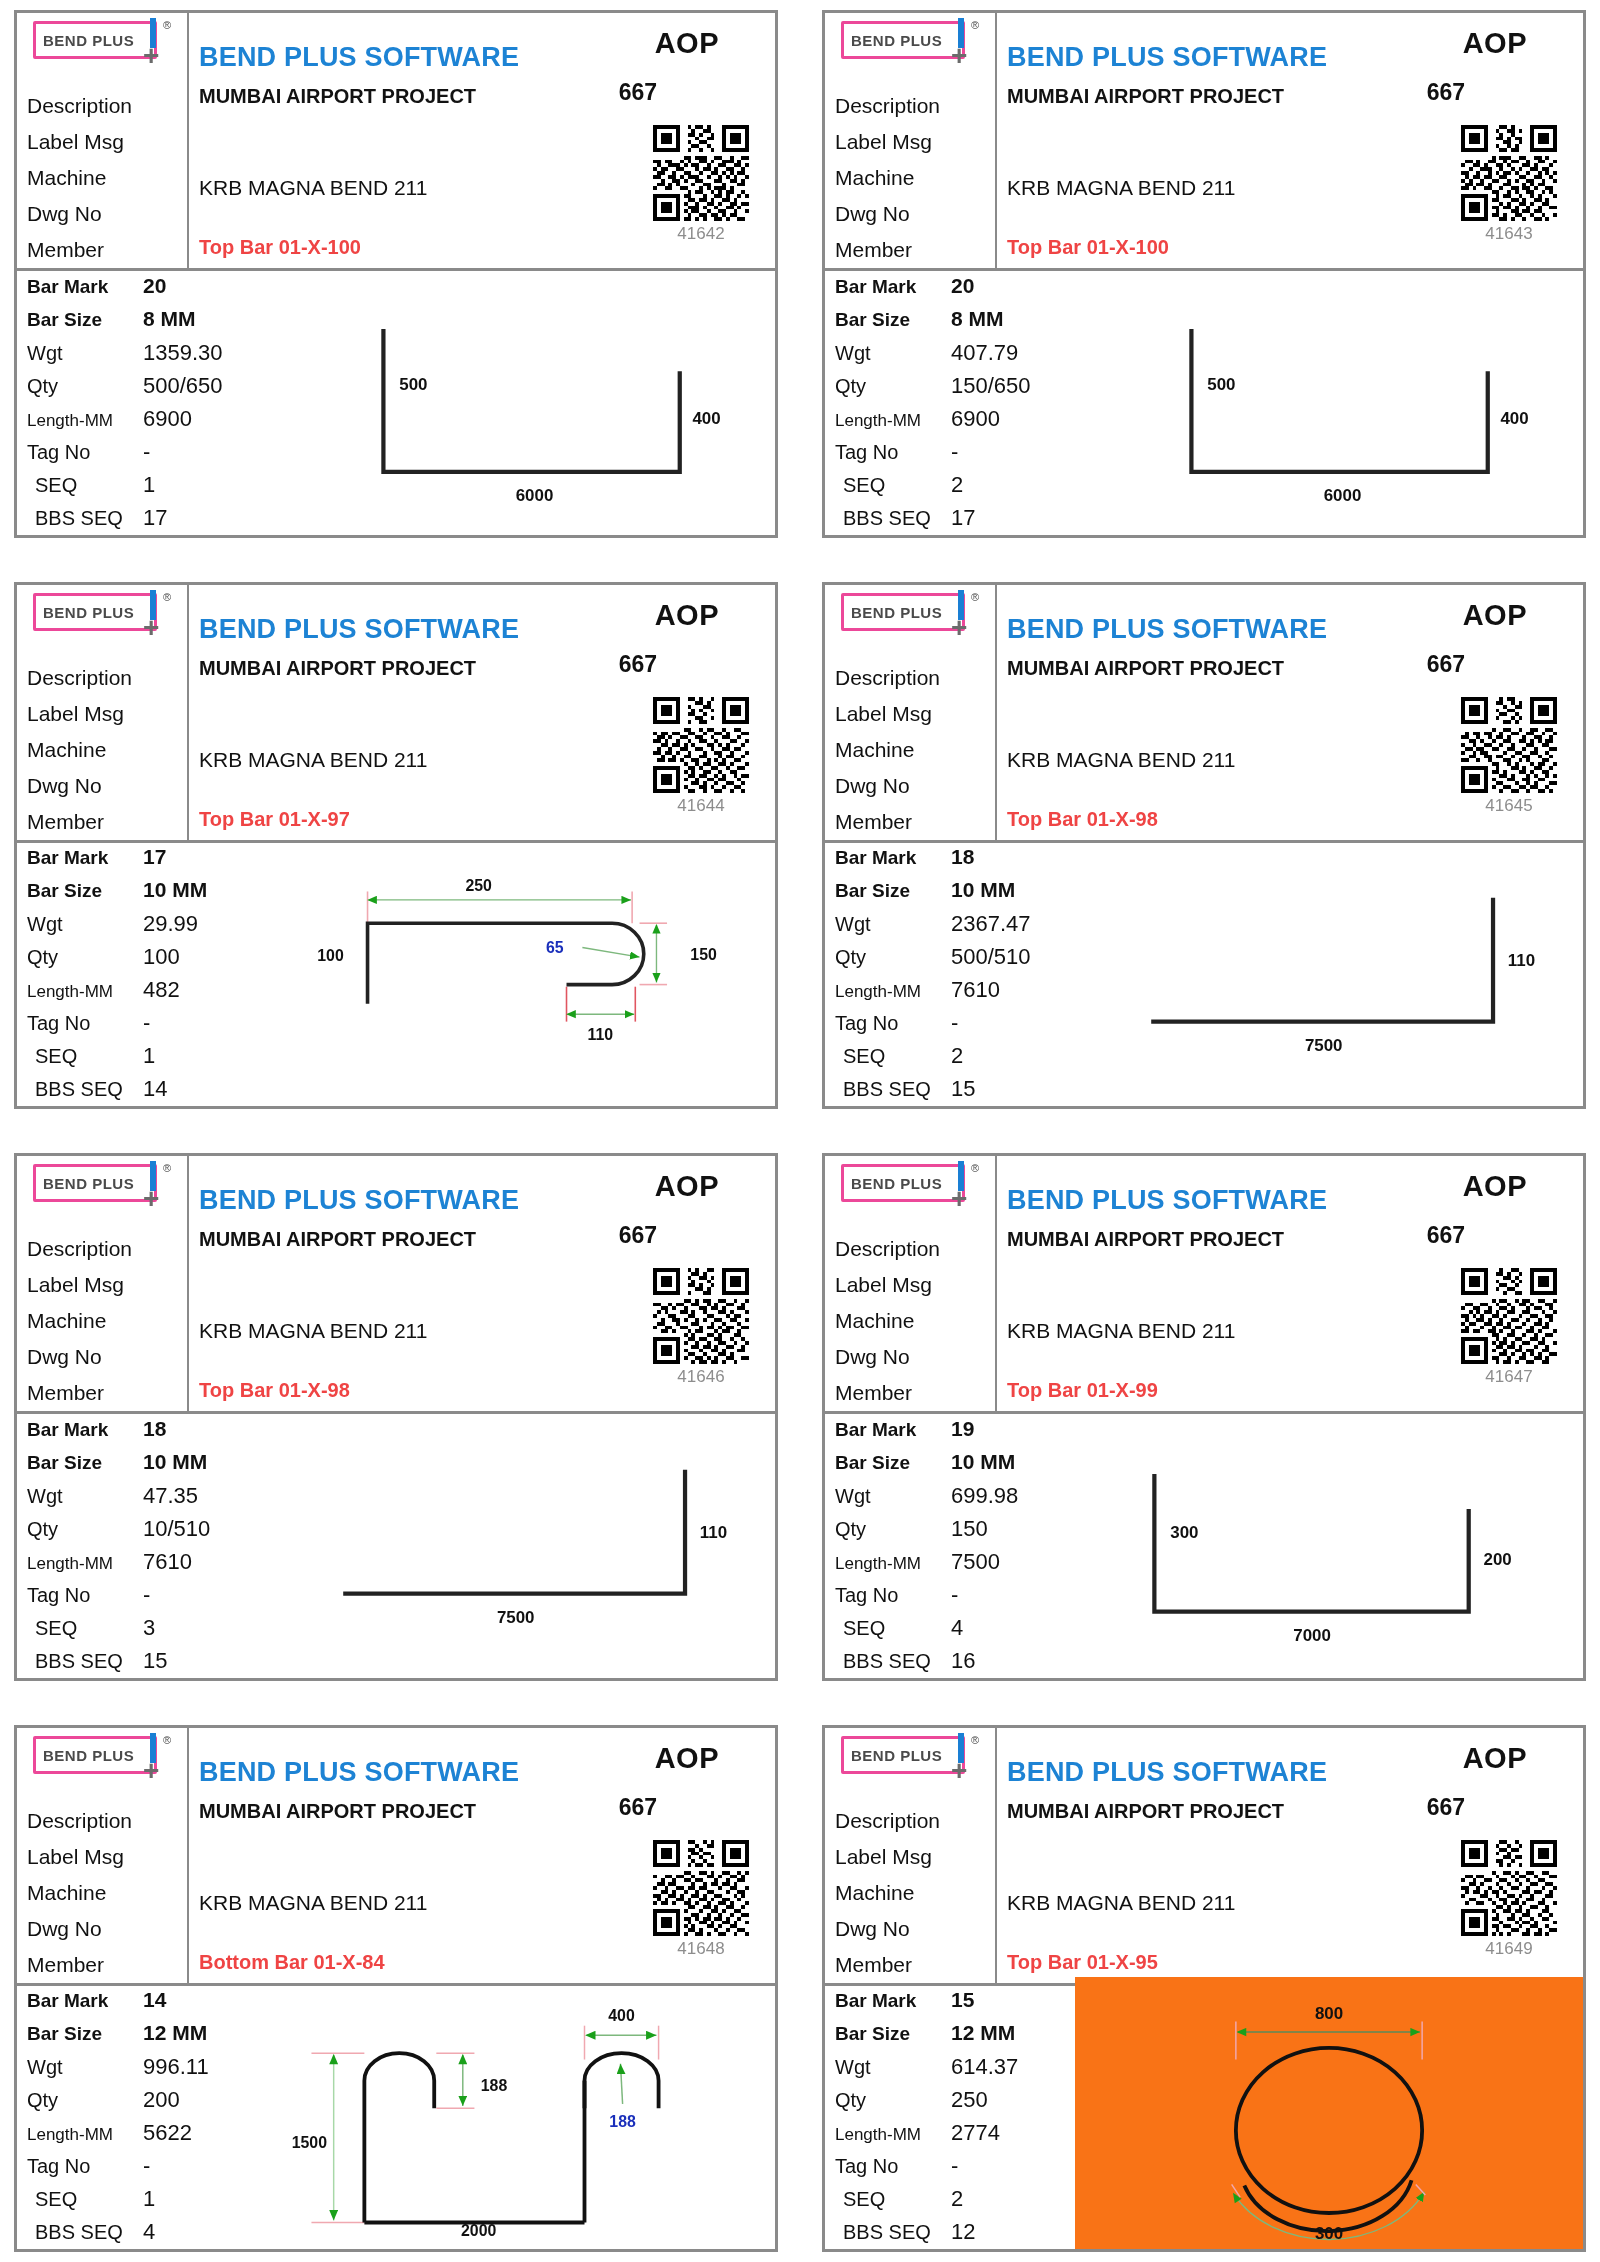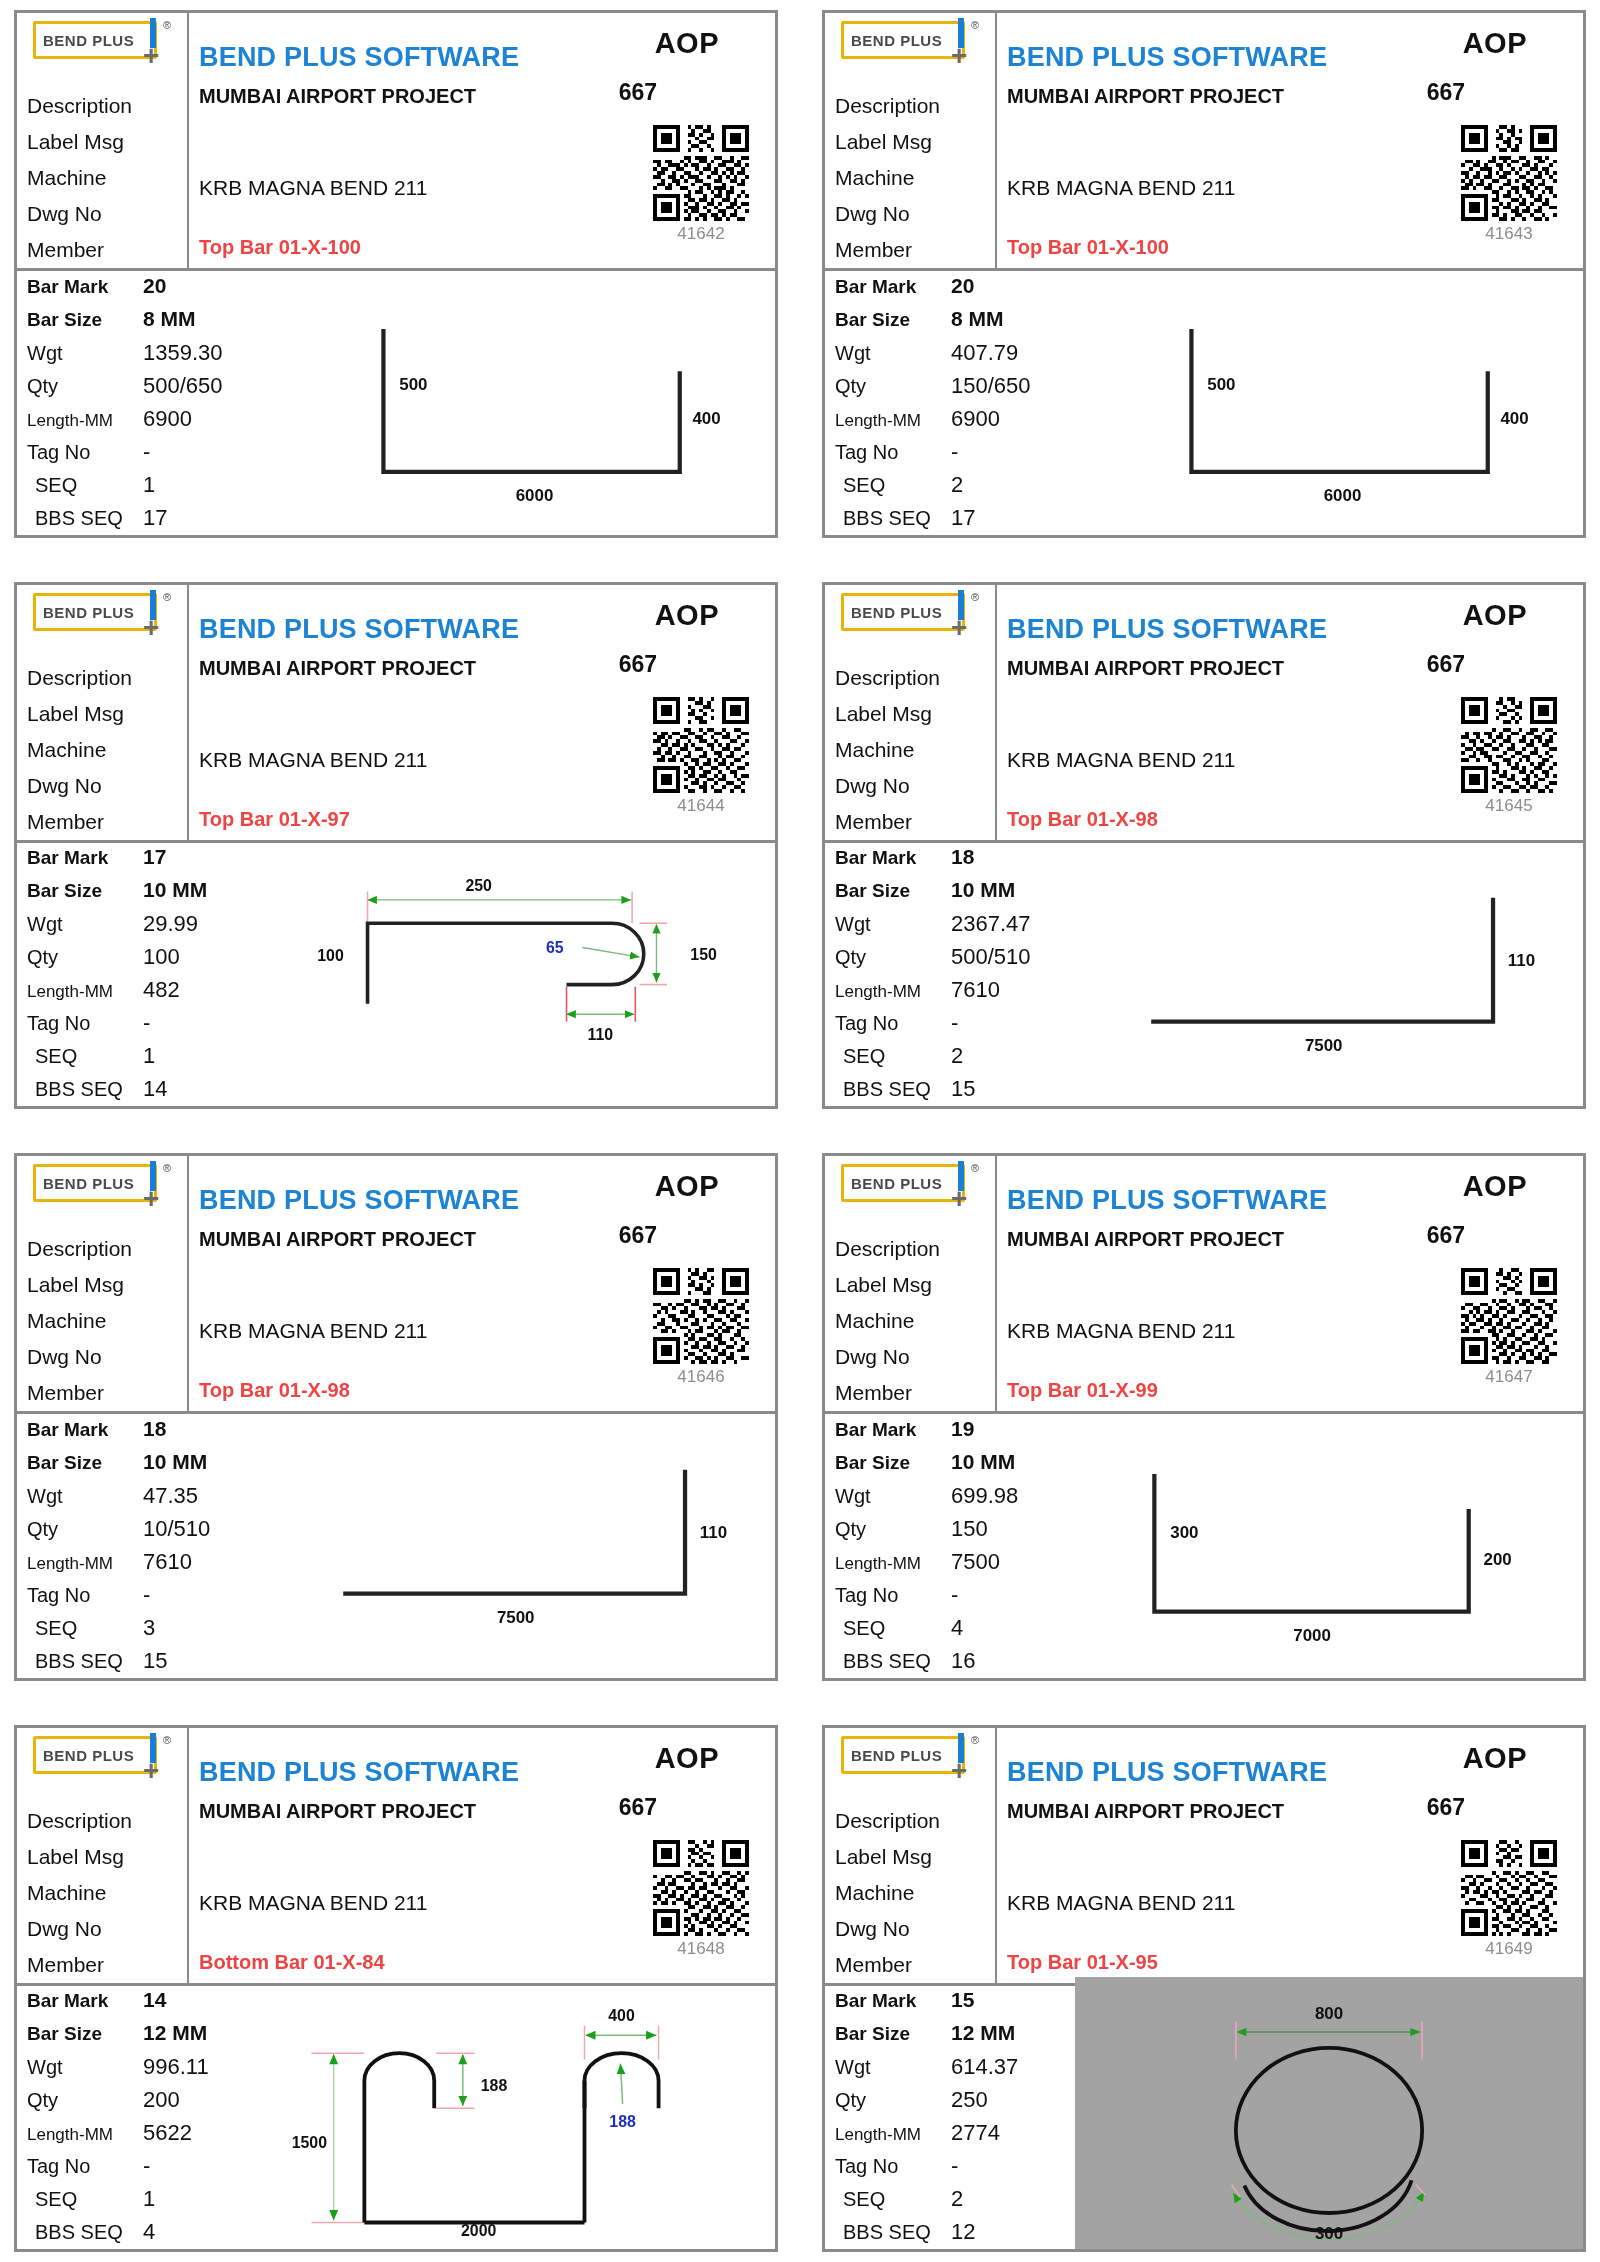--- a/index.html
+++ b/index.html
@@ -51,21 +51,21 @@
   .logo-wrap {
     height: 62px;
     position: relative;
     padding-left: 6px;
   }
   .logo-box {
     position: relative;
     display: inline-block;
     width: 124px;
     height: 38px;
-    border: 3px solid #eab308;
+    border: 3px solid #ec4899;
     border-radius: 2px;
   }
   .logo-box .logo-text {
     position: absolute;
     left: 7px; top: 8px;
     font-size: 15px;
     letter-spacing: .5px;
     color: #4a4a4a;
     font-weight: 600;
     font-family: "Liberation Sans", sans-serif;
@@ -205,21 +205,21 @@
   .dval.bold { font-weight: bold; font-size: 21px; }
   .dlabel.indent { padding-left: 8px; }
 
   .diagram-col {
     flex: 1 1 auto;
     position: relative;
     min-width: 0;
   }
   .diagram-col svg { display: block; width: 100%; height: 100%; }
 
-  .diagram-col.tinted { background: #a3a3a3; }
+  .diagram-col.tinted { background: #f97316; }
 </style>
 </head>
 <body>
 
 <div class="sheet">
 
   <div class="card">
     <div class="card-head">
       <div class="head-left">
         <div class="logo-wrap">

